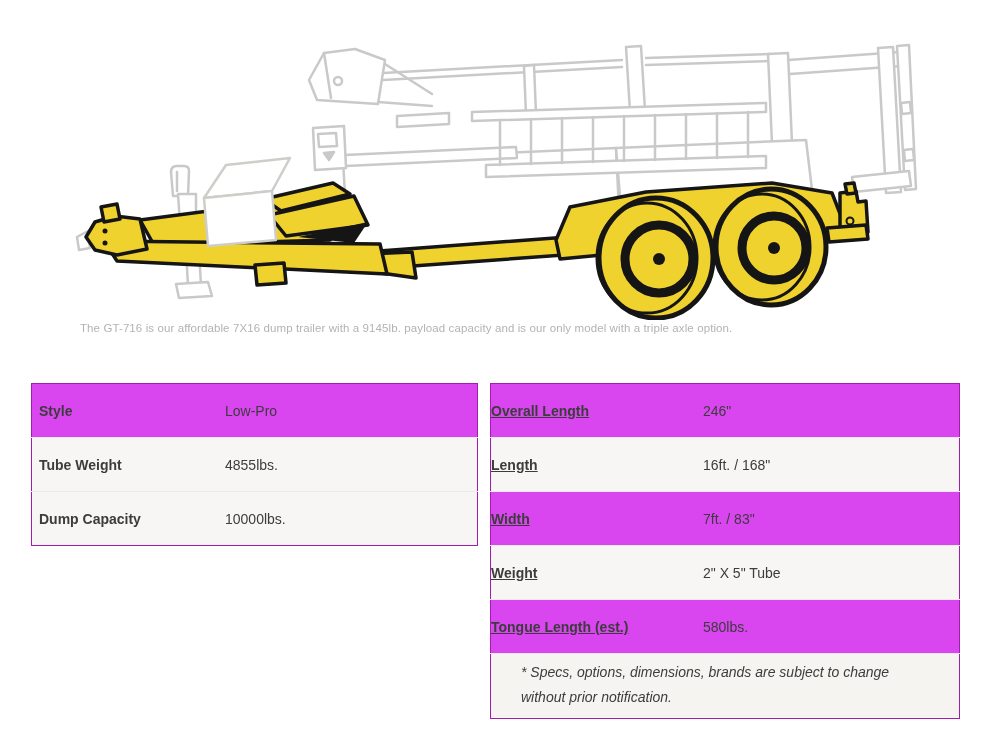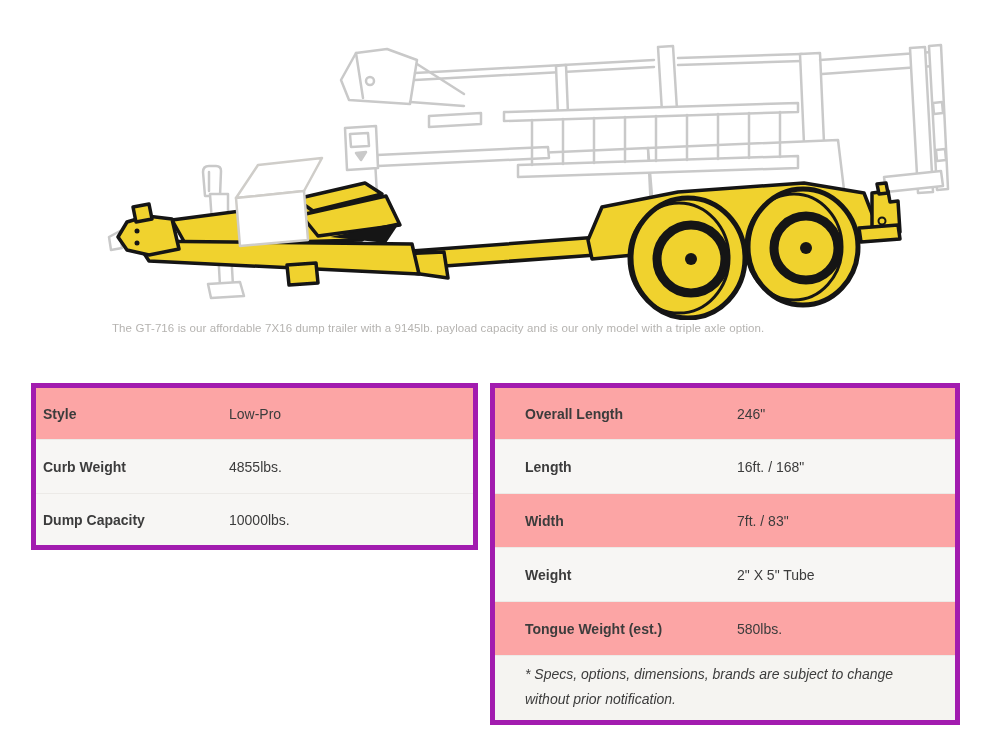--- a/index.html
+++ b/index.html
@@ -1,31 +1,31 @@
 <!DOCTYPE html>
 <html><head>
 <meta charset="utf-8">
 <style>
   html,body{margin:0;padding:0;background:#ffffff;}
   body{width:991px;height:737px;font-family:"Liberation Sans",sans-serif;position:relative;overflow:hidden;}
-  .hero{position:relative;height:320px;margin-left:32px;}
+  .hero{position:relative;height:320px;}
   .hero svg{display:block;}
   .caption{position:absolute;top:322px;left:80px;font-size:11.5px;color:#b5b3b0;white-space:nowrap;letter-spacing:.1px;}
   .tables{display:flex;gap:12px;margin:63px 31px 0 31px;align-items:flex-start;}
-  table.spec{border-collapse:collapse;table-layout:fixed;border:5px solid #a21caf;background:#fca5a5;}
+  table.spec{border-collapse:collapse;table-layout:fixed;border:1px solid #a21caf;background:#d946ef;}
   table.left{width:447px;}
   table.right{width:470px;}
   table.spec tr{height:54px;}
   table.spec tr.alt{background:#f7f6f4;}
   table.spec td{border-top:1px solid #edebе8;vertical-align:middle;font-size:14px;color:#3c3c3c;padding:0;}
   table.spec tr + tr td{border-top:1px solid #eceae7;}
   td.lbl{font-weight:bold;color:#2b2b2b;}
   table.left td.lbl{width:186px;padding-left:7px;}
   table.left td.val{padding-left:0;}
-  table.right td.lbl{width:212px;padding-left:30px;}
+  table.right td.lbl{width:212px;text-decoration:underline;}
   .note-row{background:#f5f4f1;}
   .note-row td{font-style:italic;color:#a5504d;font-size:14px;line-height:25px;padding:6px 24px 8px 30px !important;font-weight:normal;margin-left:31px;}
 </style>
 </head>
 <body>
 
 <div class="hero">
   <svg width="991" height="320" viewBox="0 0 991 320" fill="none" stroke-linejoin="round" stroke-linecap="round">
 
     <g stroke="#c9c9c9" stroke-width="2.5" fill="#ffffff">
@@ -119,21 +119,21 @@
 </div>
 
 <div class="tables">
   <table class="spec left">
     <tbody>
       <tr>
         <td class="lbl">Style</td>
         <td class="val">Low-Pro</td>
       </tr>
       <tr class="alt">
-        <td class="lbl">Curb Weight</td>
+        <td class="lbl">Tube Weight</td>
         <td class="val">4855lbs.</td>
       </tr>
       <tr class="alt">
         <td class="lbl">Dump Capacity</td>
         <td class="val">10000lbs.</td>
       </tr>
     </tbody>
   </table>
 
   <table class="spec right">
@@ -148,21 +148,21 @@
       </tr>
       <tr>
         <td class="lbl">Width</td>
         <td class="val">7ft. / 83"</td>
       </tr>
       <tr class="alt">
         <td class="lbl">Weight</td>
         <td class="val">2" X 5" Tube</td>
       </tr>
       <tr>
-        <td class="lbl">Tongue Weight (est.)</td>
+        <td class="lbl">Tongue Length (est.)</td>
         <td class="val">580lbs.</td>
       </tr>
       <tr class="note-row">
         <td colspan="2">* Specs, options, dimensions, brands are subject to change without prior notification.</td>
       </tr>
     </tbody>
   </table>
 </div>
 
 </body></html>

